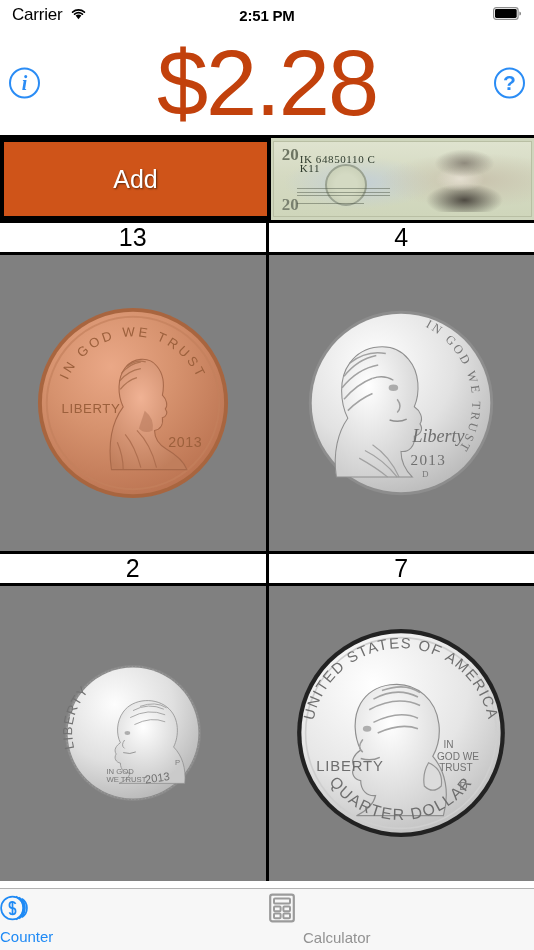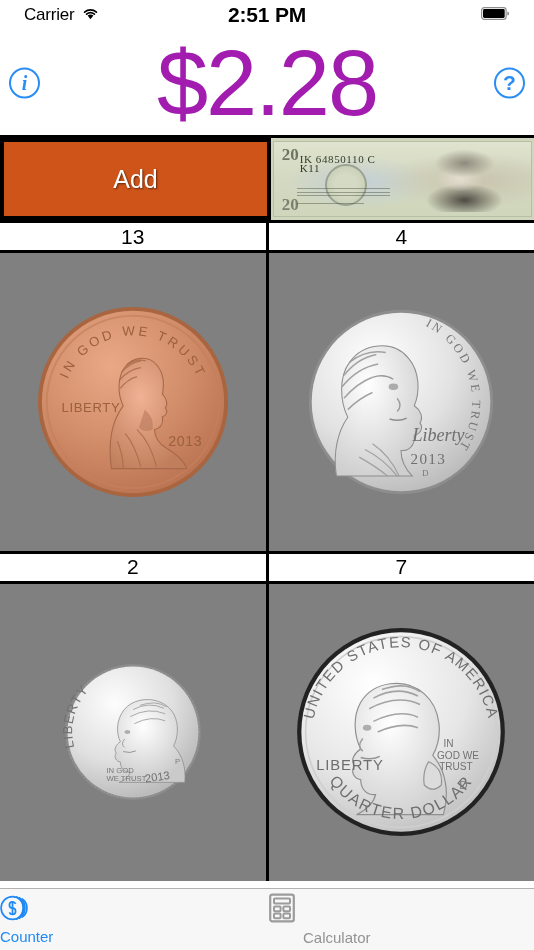--- a/index.html
+++ b/index.html
@@ -8,40 +8,40 @@
     background:#ffffff;
     font-family:"Liberation Sans", sans-serif;
     overflow:hidden;
   }
   .phone { position:relative; width:534px; height:950px; background:#fff; }
 
   
   .statusbar{
     height:30px; width:100%;
     display:flex; align-items:center;
-    padding:0 24px; background:#fff;
+    padding:0 12px; background:#fff;
     position:relative;
   }
   .sb-left{ display:flex; align-items:center; gap:7px; }
   .sb-carrier{ font-size:17px; color:#000; letter-spacing:-.2px; }
   .sb-time{
     position:absolute; left:0; right:0; text-align:center;
-    font-size:21px; font-weight:bold; color:#000; letter-spacing:-.2px;
+    font-size:15px; font-weight:bold; color:#000; letter-spacing:-.2px;
     pointer-events:none;
   }
   .sb-right{ margin-left:auto; display:flex; align-items:center; z-index:2; }
 
   
   .totalrow{
     position:relative; height:105px;
     display:flex; align-items:center; justify-content:center;
     background:#fff;
   }
   .total-amount{
-    font-size:92px; line-height:92px; font-weight:300; color:#a21caf;
+    font-size:92px; line-height:92px; font-weight:300; color:#c2410c;
     letter-spacing:-2px; font-family:"Liberation Sans", sans-serif;
   }
   .circ-btn{
     position:absolute; top:50%; transform:translateY(-50%);
     width:31px; height:31px; border-radius:50%;
     border:2px solid #2a8cf5; color:#2a8cf5;
     display:flex; align-items:center; justify-content:center;
     font-size:20px; background:#fff;
   }
   .circ-btn.info{ left:9px; font-family:"Liberation Serif", serif; font-style:italic; font-weight:bold; font-size:20px;}
@@ -112,21 +112,21 @@
     grid-template-rows: 1fr 1fr;
     height:658px; width:100%;
     background:#000;
     gap:3px;
   }
   .cell{ display:flex; flex-direction:column; background:#000; }
   .count{
     height:46px; flex:0 0 30px;
     background:#fff; color:#000;
     display:flex; align-items:center; justify-content:center;
-    font-size:21px; border-bottom:3px solid #000;
+    font-size:25px; border-bottom:3px solid #000;
   }
   .coinpane{
     flex:1 1 auto; background:#808080;
     display:flex; align-items:center; justify-content:center;
     position:relative;
   }
 
   
   .coin{ position:relative; border-radius:50%; }
   .coin svg{ display:block; }

